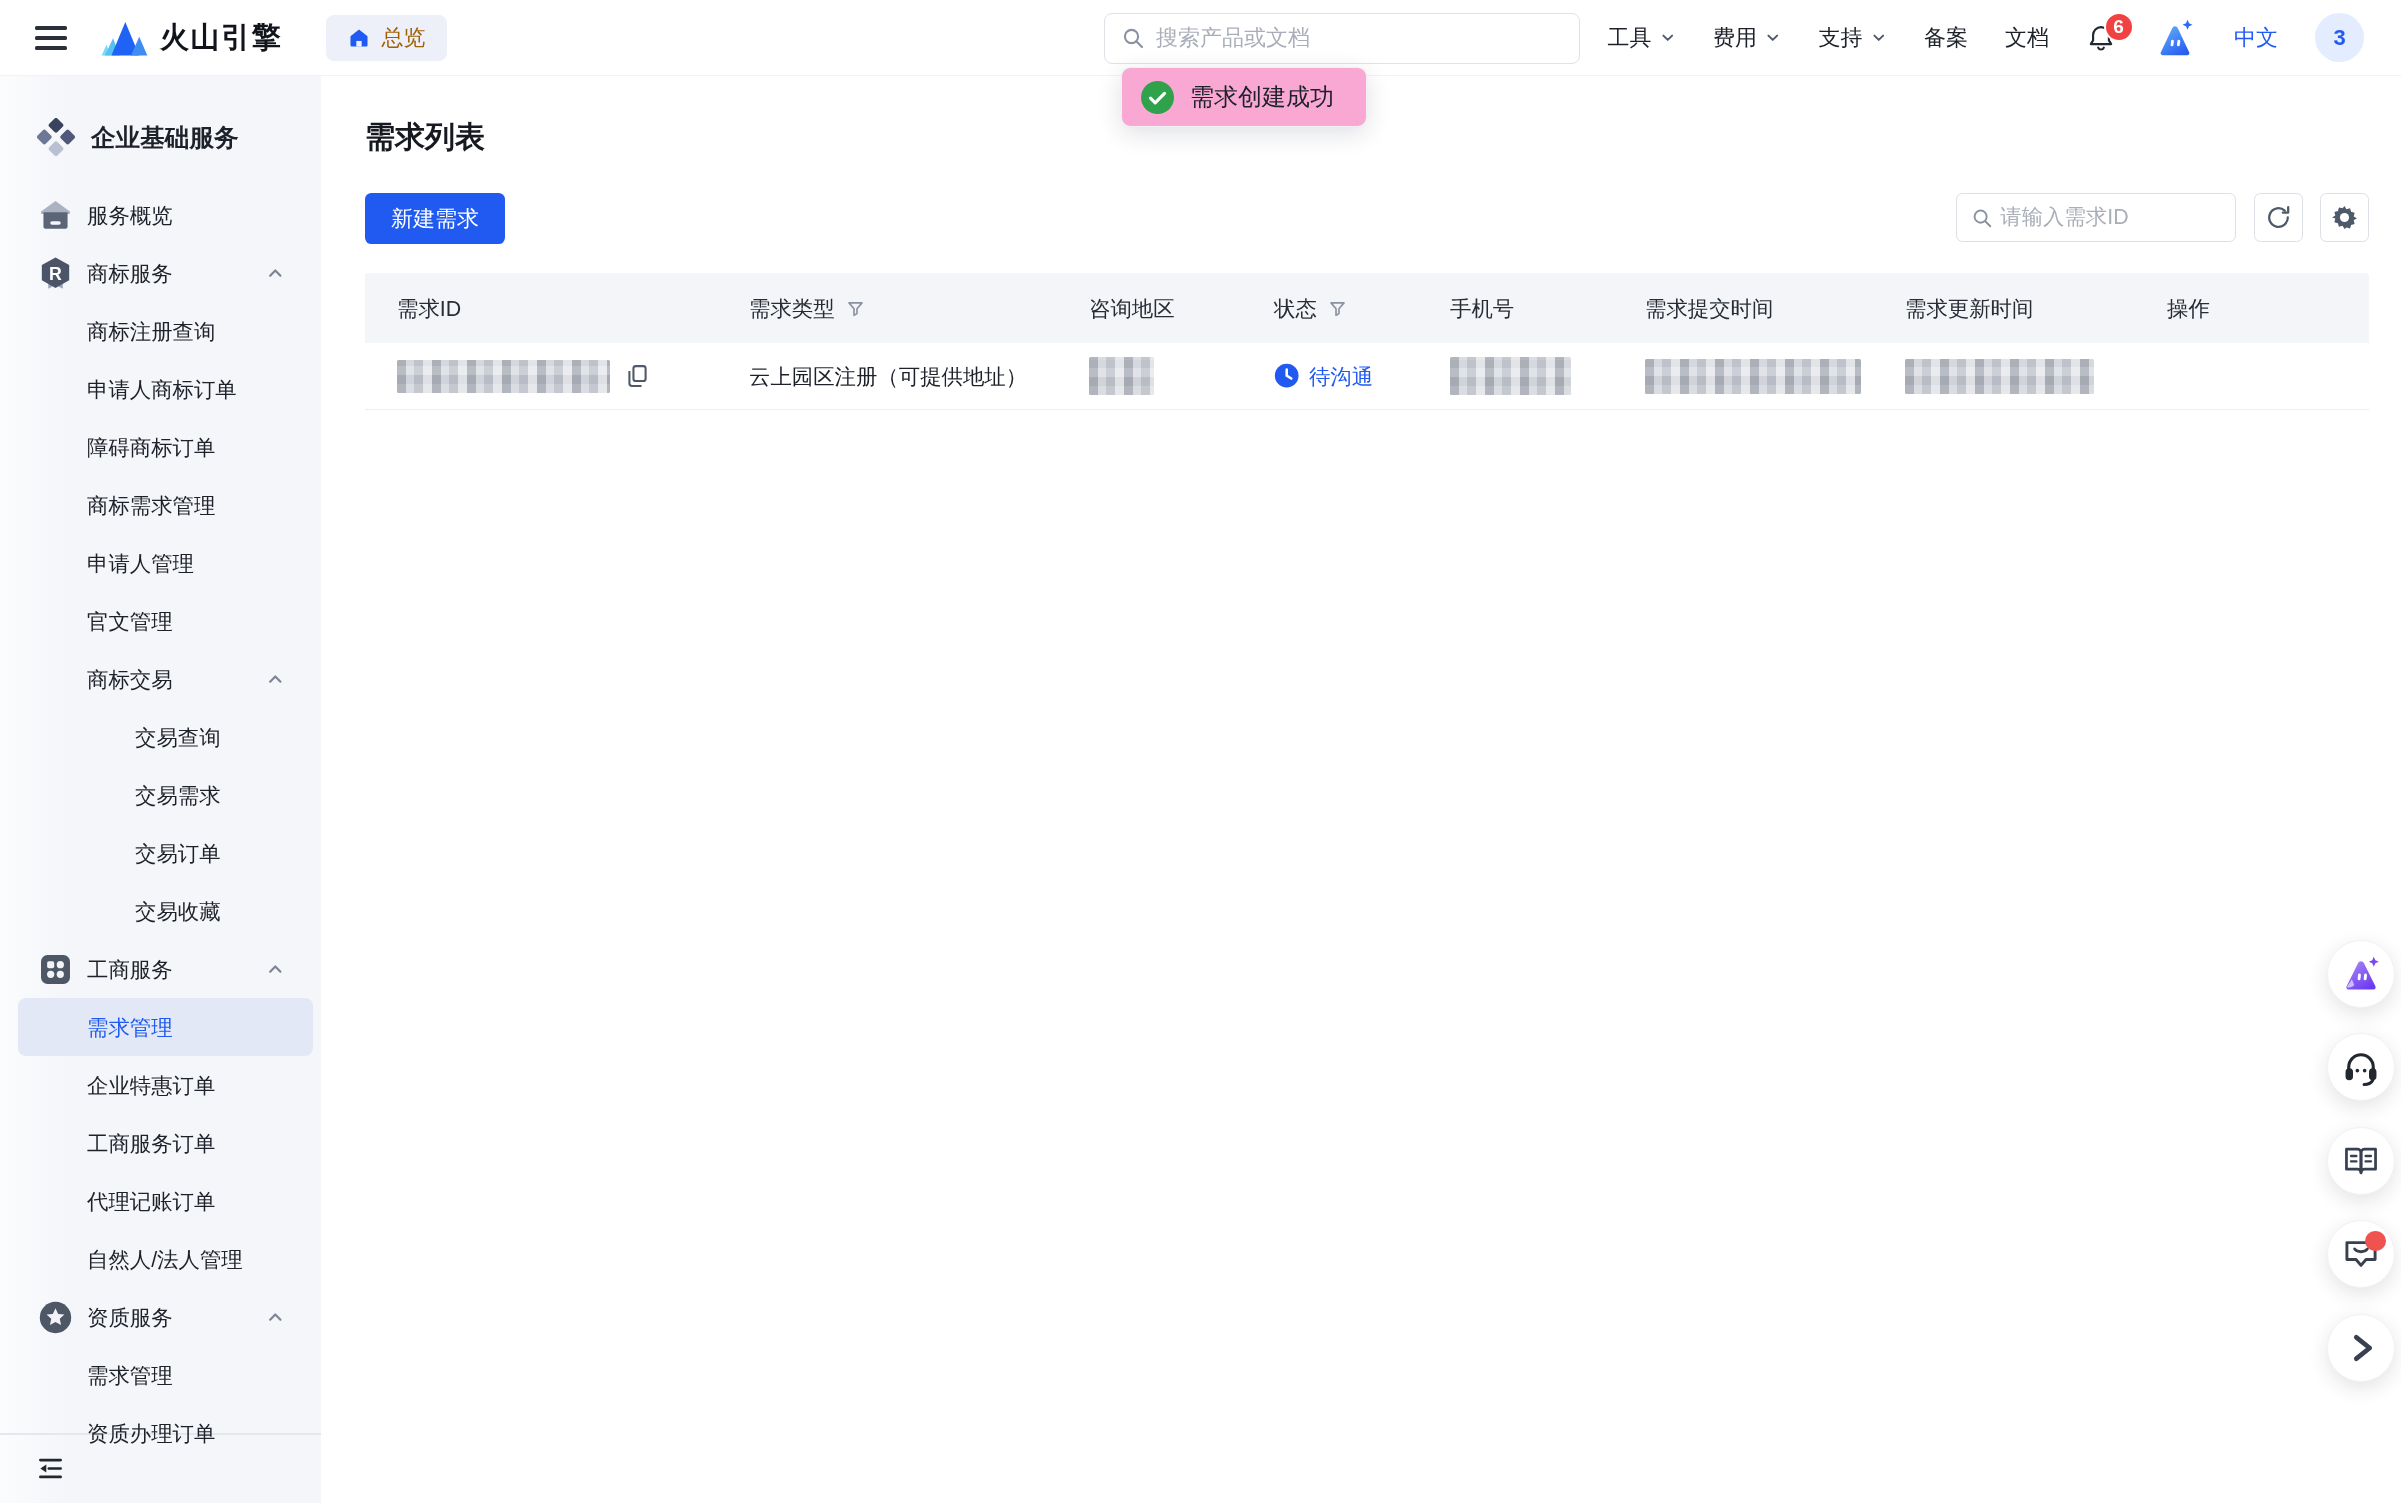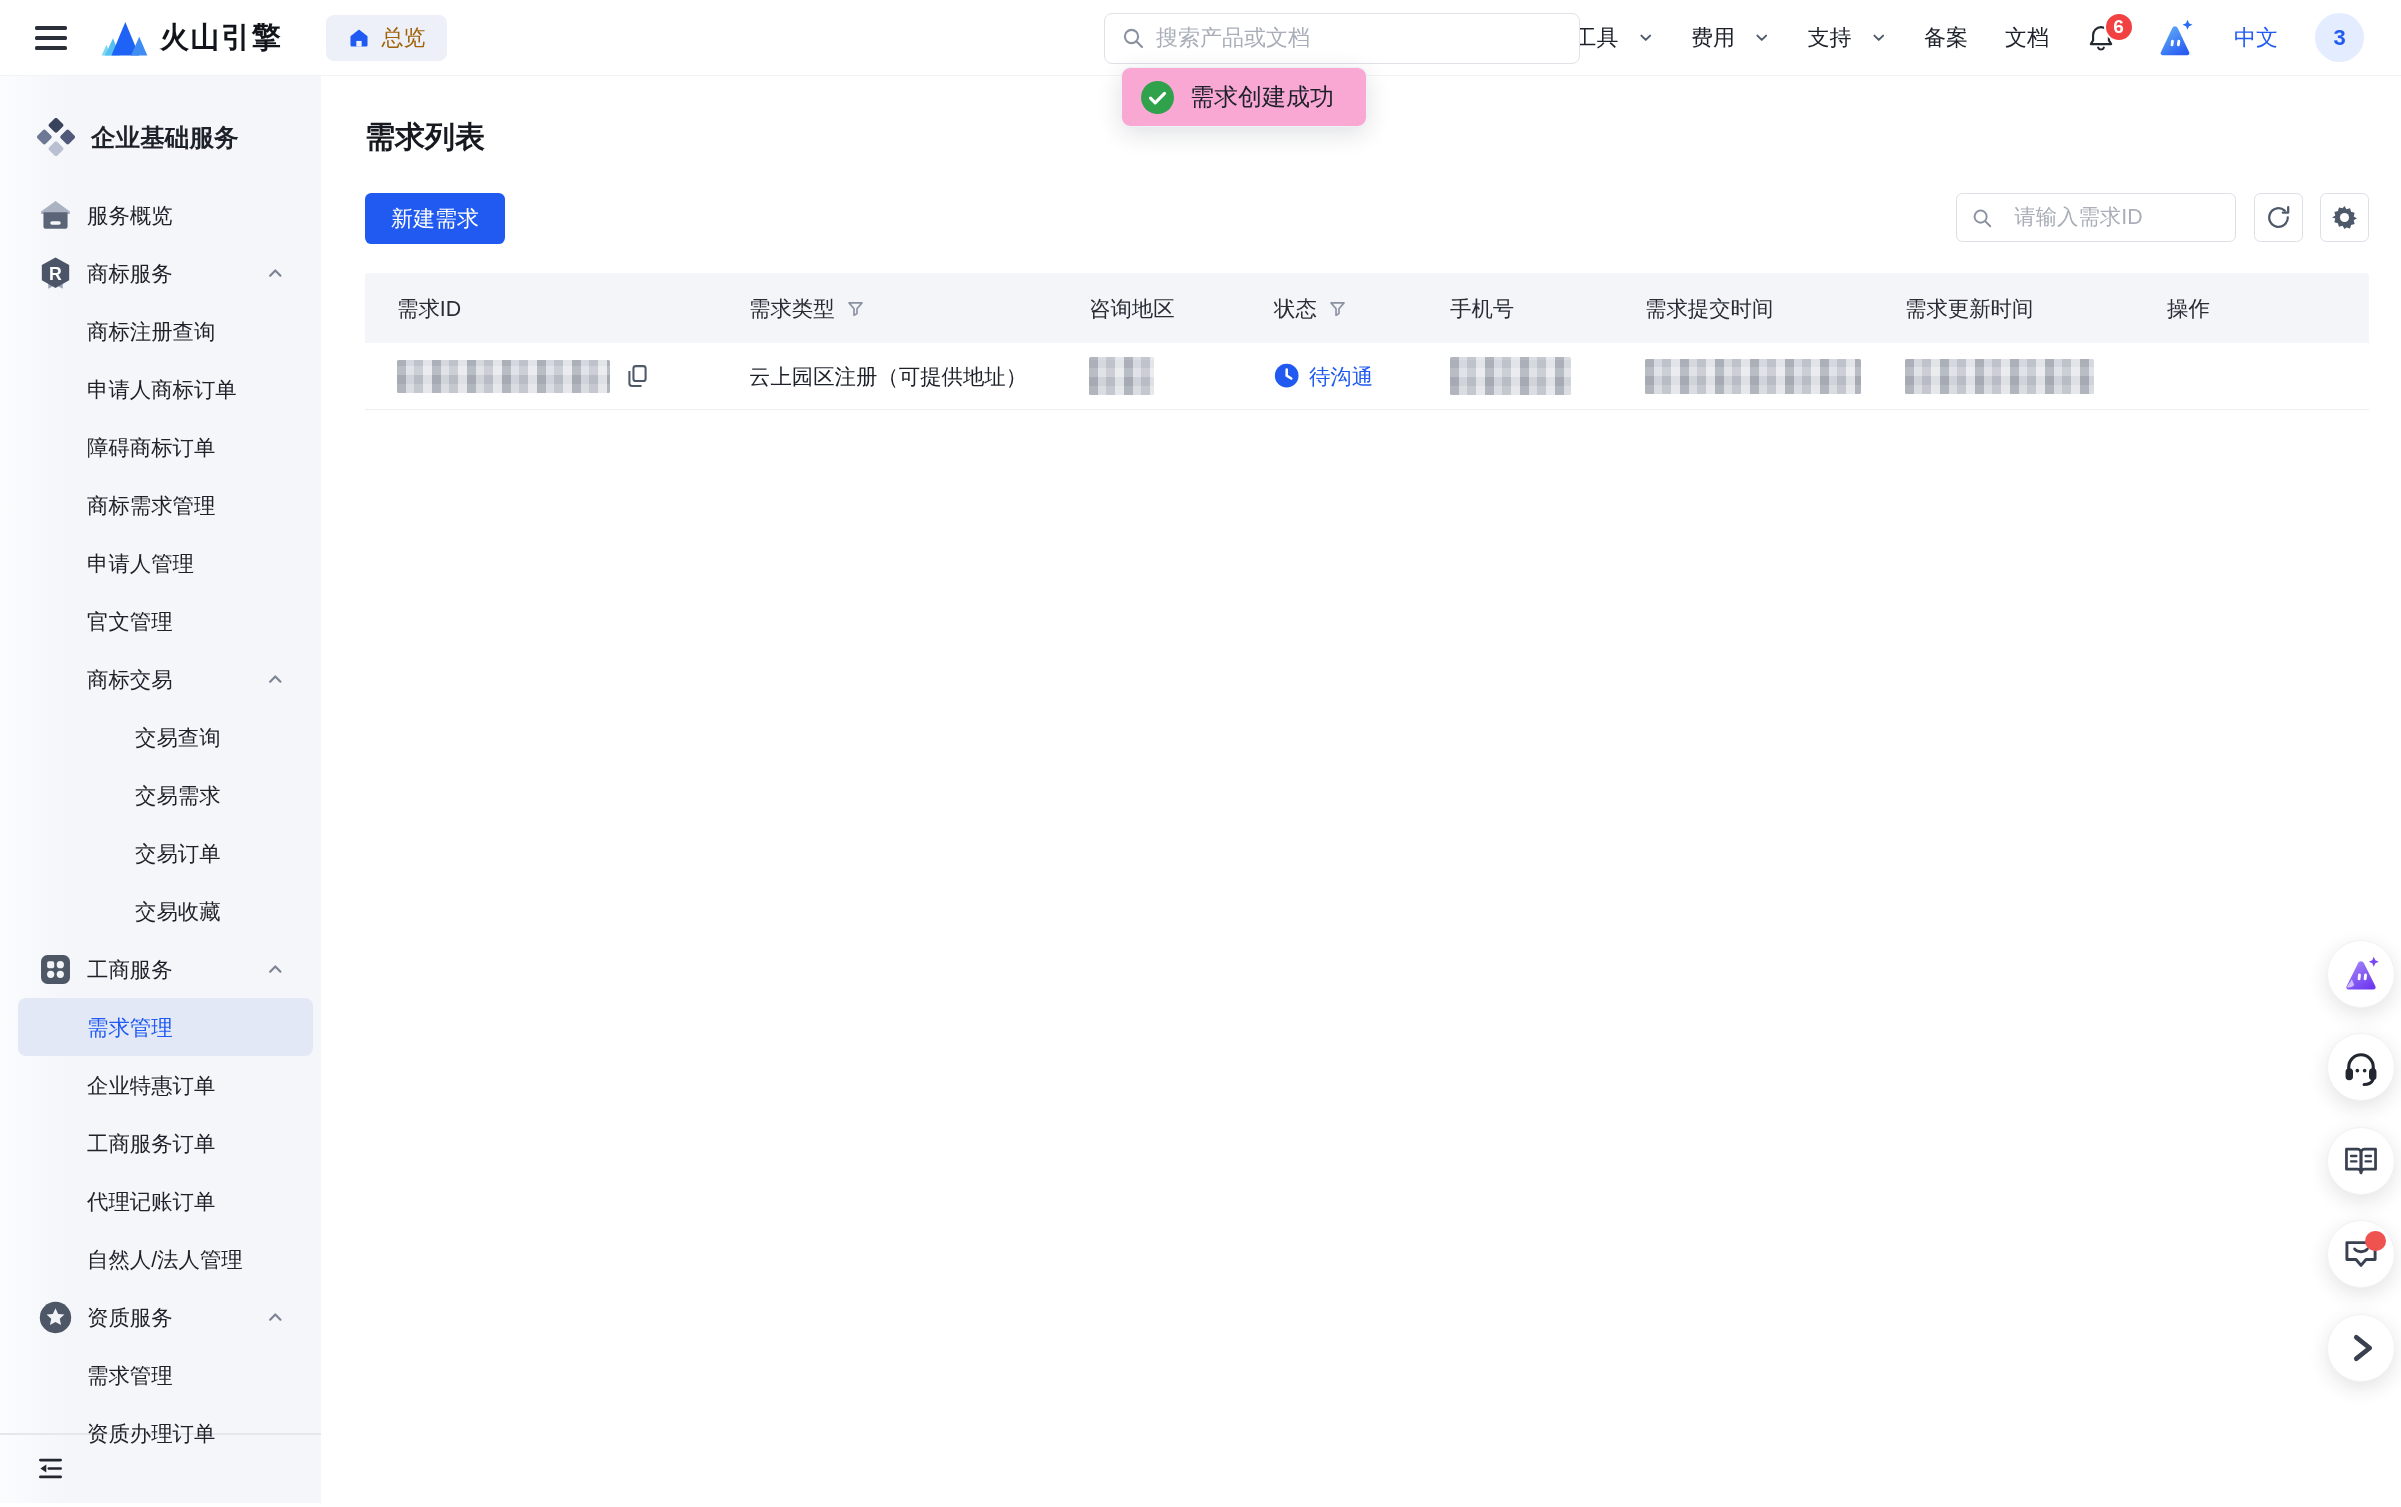--- a/index.html
+++ b/index.html
@@ -27,21 +27,21 @@
   .overview-badge svg { width:22px; height:22px; }
   .overview-badge .ov-label { font-size:22px; color:#a16207; }
   .top-search {
     position:absolute; left:1104px; top:12.7px; width:476px; height:51px;
     border:1.6px solid #e0e2e8; border-radius:8px; display:flex; align-items:center; padding:0 16px; background:#fff;
   }
   .top-search svg { width:24px; height:24px; flex:0 0 auto; }
   .top-search input { border:none; outline:none; flex:1; margin-left:11px; font-size:22px; color:#1d2129; font-family:inherit; background:transparent; }
   .top-search input::placeholder { color:#a9aeb8; }
   .top-right { margin-left:auto; display:flex; align-items:center; gap:37px; padding-right:37px; }
-  .menu-item { display:flex; align-items:center; gap:18px; font-size:22px; color:#1d2129; cursor:pointer; white-space:nowrap; }
+  .menu-item { display:flex; align-items:center; gap:7px; font-size:22px; color:#1d2129; cursor:pointer; white-space:nowrap; }
   .menu-item svg { width:17.5px; height:17.5px; }
   .bell-wrap { position:relative; cursor:pointer; }
   .bell-wrap svg { width:30px; height:30px; }
   .bell-badge {
     position:absolute; top:-11px; left:17.5px; min-width:30px; height:30px; border-radius:15px;
     background:#f24141; color:#fff; font-size:19px; font-weight:700; display:flex; align-items:center; justify-content:center;
     border:2.4px solid #fff; padding:0 4.8px;
   }
   .avatar-mtn { cursor:pointer; } .avatar-mtn svg { width:44px; height:40px; }
   .lang { font-size:22px; color:#1f5af2; cursor:pointer; }
@@ -90,21 +90,21 @@
   .main { position:absolute; top:76px; left:321px; right:0; bottom:0; background:#fff; padding:0 32px 0 44px; }
   .page-title { margin-top:41px; font-size:30px; font-weight:600; color:#16191f; }
   .toolbar { margin-top:35px; display:flex; align-items:flex-start; justify-content:space-between; }
   .btn-primary {
     width:140px; height:51px; background:#205af0; color:#fff; border:none; border-radius:6.4px;
     font-size:22px; font-family:inherit; cursor:pointer;
   }
   .toolbar-right { display:flex; align-items:center; gap:17.5px; }
   .id-search { width:280px; height:49px; border:1.6px solid #dcdfe5; border-radius:6.4px; display:flex; align-items:center; padding:0 14.3px; background:#fff; }
   .id-search svg { width:22px; height:22px; }
-  .id-search input { border:none; outline:none; flex:1; margin-left:21px; font-size:21.4px; font-family:inherit; color:#1d2129; background:transparent; }
+  .id-search input { border:none; outline:none; flex:1; margin-left:7px; font-size:21.4px; font-family:inherit; color:#1d2129; background:transparent; }
   .id-search input::placeholder { color:#a9aeb8; }
   .icon-btn {
     width:49px; height:49px; border:1.6px solid #dcdfe5; background:#fff; border-radius:6.4px;
     display:flex; align-items:center; justify-content:center; cursor:pointer;
   }
   .icon-btn svg { width:27px; height:27px; }
 
   
   .table { margin-top:29px; }
   .t-grid { display:grid; grid-template-columns:352px 340px 185px 176px 195px 260px 262px minmax(0,1fr); }

